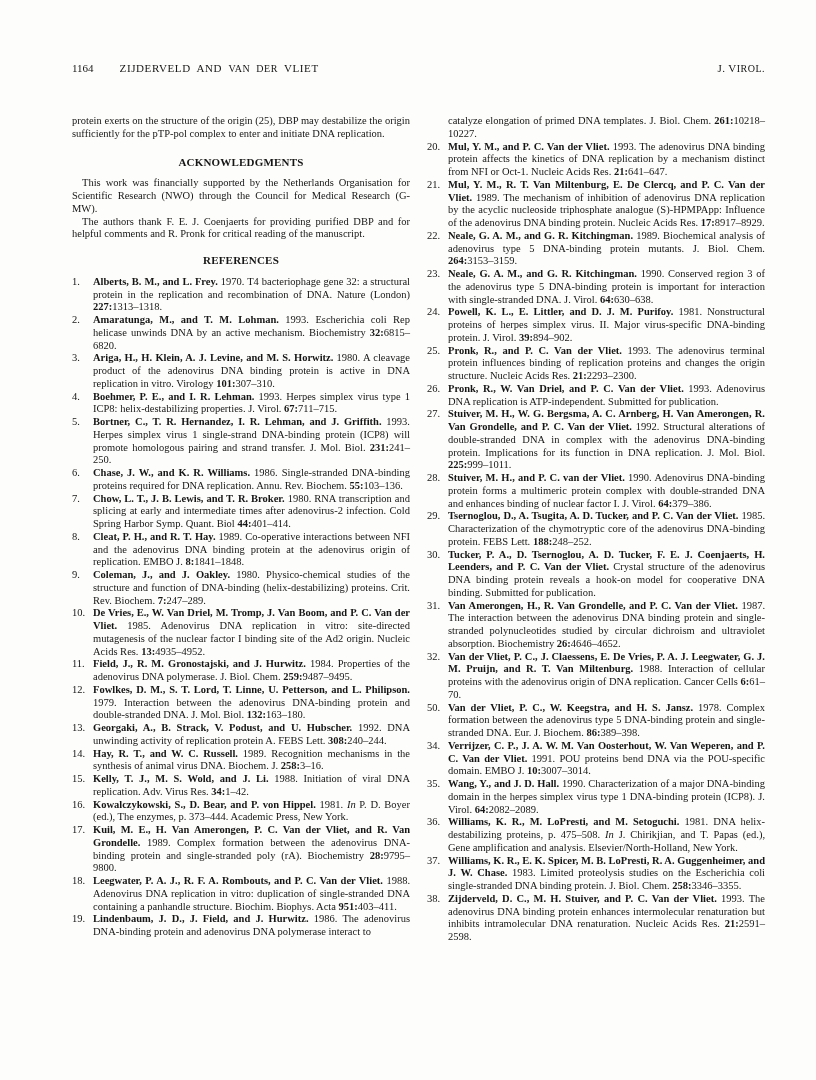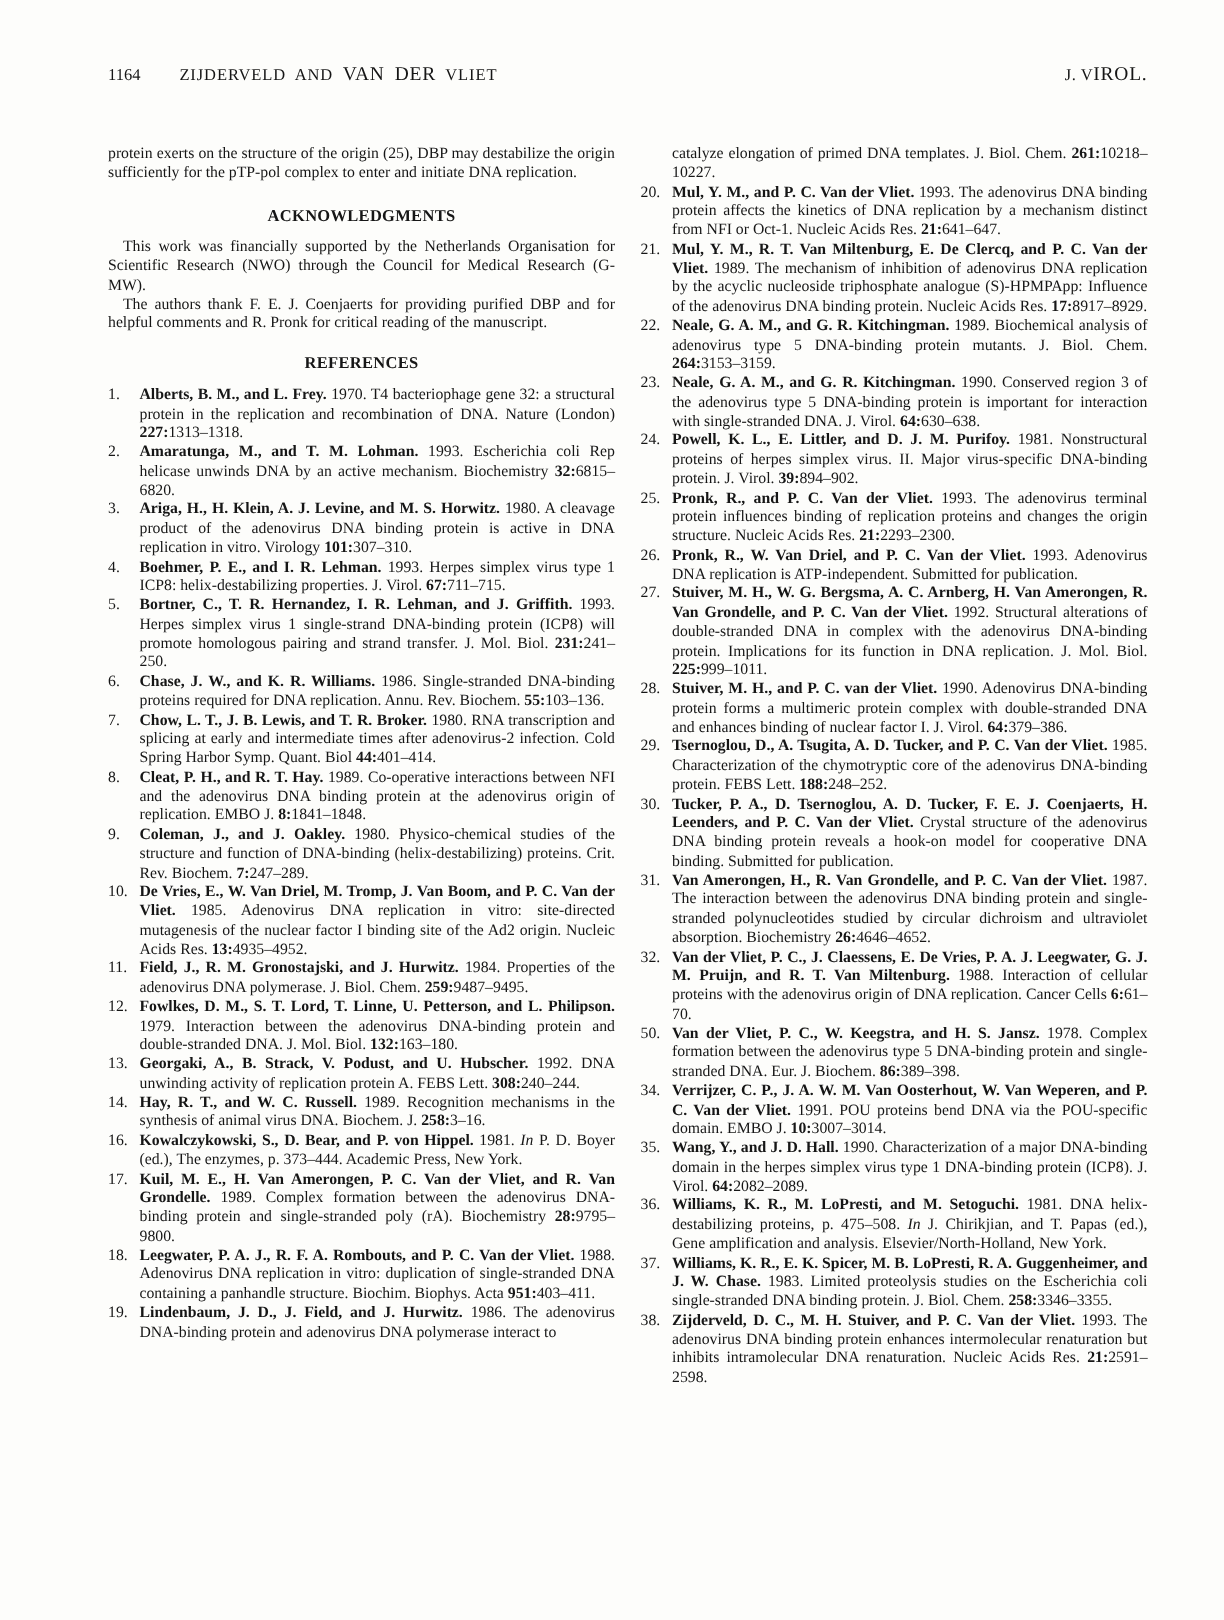--- a/index.html
+++ b/index.html
@@ -6,21 +6,21 @@
     margin: 0;
     padding: 0;
     background: #ffffff;
   }
   .page {
     position: relative;
     width: 816px;
     height: 1080px;
     box-sizing: border-box;
     background: #fdfdfb;
-    padding: 42px 51px 0 72px;
+    padding: 62px 51px 0 72px;
     font-family: "Liberation Serif", "DejaVu Serif", serif;
     font-size: 10.5px;
     line-height: 12.75px;
     color: #161616;
     overflow: hidden;
   }
   .page-header {
     display: flex;
     justify-content: space-between;
     align-items: baseline;
@@ -33,21 +33,21 @@
     align-items: baseline;
   }
   .running-title {
     letter-spacing: 0.6px;
     word-spacing: 3px;
   }
   .journal-name {
     letter-spacing: 0.4px;
   }
   .sc {
-    font-size: 13px;
+    font-size: 10px;
     letter-spacing: 0.5px;
   }
   .columns {
     display: flex;
     gap: 17px;
     margin-top: 40px;
   }
   .col {
     flex: 1;
     min-width: 0;
@@ -115,20 +115,21 @@
           <div class="ref"><span class="num">5.</span><span><b>Bortner, C., T. R. Hernandez, I. R. Lehman, and J. Griffith.</b> 1993. Herpes simplex virus 1 single-strand DNA-binding protein (ICP8) will promote homologous pairing and strand transfer. J. Mol. Biol. <b>231:</b>241–250.</span></div>
           <div class="ref"><span class="num">6.</span><span><b>Chase, J. W., and K. R. Williams.</b> 1986. Single-stranded DNA-binding proteins required for DNA replication. Annu. Rev. Biochem. <b>55:</b>103–136.</span></div>
           <div class="ref"><span class="num">7.</span><span><b>Chow, L. T., J. B. Lewis, and T. R. Broker.</b> 1980. RNA transcription and splicing at early and intermediate times after adenovirus-2 infection. Cold Spring Harbor Symp. Quant. Biol <b>44:</b>401–414.</span></div>
           <div class="ref"><span class="num">8.</span><span><b>Cleat, P. H., and R. T. Hay.</b> 1989. Co-operative interactions between NFI and the adenovirus DNA binding protein at the adenovirus origin of replication. EMBO J. <b>8:</b>1841–1848.</span></div>
           <div class="ref"><span class="num">9.</span><span><b>Coleman, J., and J. Oakley.</b> 1980. Physico-chemical studies of the structure and function of DNA-binding (helix-destabilizing) proteins. Crit. Rev. Biochem. <b>7:</b>247–289.</span></div>
           <div class="ref"><span class="num">10.</span><span><b>De Vries, E., W. Van Driel, M. Tromp, J. Van Boom, and P. C. Van der Vliet.</b> 1985. Adenovirus DNA replication in vitro: site-directed mutagenesis of the nuclear factor I binding site of the Ad2 origin. Nucleic Acids Res. <b>13:</b>4935–4952.</span></div>
           <div class="ref"><span class="num">11.</span><span><b>Field, J., R. M. Gronostajski, and J. Hurwitz.</b> 1984. Properties of the adenovirus DNA polymerase. J. Biol. Chem. <b>259:</b>9487–9495.</span></div>
           <div class="ref"><span class="num">12.</span><span><b>Fowlkes, D. M., S. T. Lord, T. Linne, U. Petterson, and L. Philipson.</b> 1979. Interaction between the adenovirus DNA-binding protein and double-stranded DNA. J. Mol. Biol. <b>132:</b>163–180.</span></div>
           <div class="ref"><span class="num">13.</span><span><b>Georgaki, A., B. Strack, V. Podust, and U. Hubscher.</b> 1992. DNA unwinding activity of replication protein A. FEBS Lett. <b>308:</b>240–244.</span></div>
           <div class="ref"><span class="num">14.</span><span><b>Hay, R. T., and W. C. Russell.</b> 1989. Recognition mechanisms in the synthesis of animal virus DNA. Biochem. J. <b>258:</b>3–16.</span></div>
+          <div class="ref"><span class="num">15.</span><span><b>Kelly, T. J., M. S. Wold, and J. Li.</b> 1988. Initiation of viral DNA replication. Adv. Virus Res. <b>34:</b>1–42.</span></div>
           <div class="ref"><span class="num">16.</span><span><b>Kowalczykowski, S., D. Bear, and P. von Hippel.</b> 1981. <i>In</i> P. D. Boyer (ed.), The enzymes, p. 373–444. Academic Press, New York.</span></div>
           <div class="ref"><span class="num">17.</span><span><b>Kuil, M. E., H. Van Amerongen, P. C. Van der Vliet, and R. Van Grondelle.</b> 1989. Complex formation between the adenovirus DNA-binding protein and single-stranded poly (rA). Biochemistry <b>28:</b>9795–9800.</span></div>
           <div class="ref"><span class="num">18.</span><span><b>Leegwater, P. A. J., R. F. A. Rombouts, and P. C. Van der Vliet.</b> 1988. Adenovirus DNA replication in vitro: duplication of single-stranded DNA containing a panhandle structure. Biochim. Biophys. Acta <b>951:</b>403–411.</span></div>
           <div class="ref"><span class="num">19.</span><span><b>Lindenbaum, J. D., J. Field, and J. Hurwitz.</b> 1986. The adenovirus DNA-binding protein and adenovirus DNA polymerase interact to</span></div>
         </div>
     </div>
 
     <div class="col">
       <p class="ref-cont">catalyze elongation of primed DNA templates. J. Biol. Chem. <b>261:</b>10218–10227.</p>
       <div>

